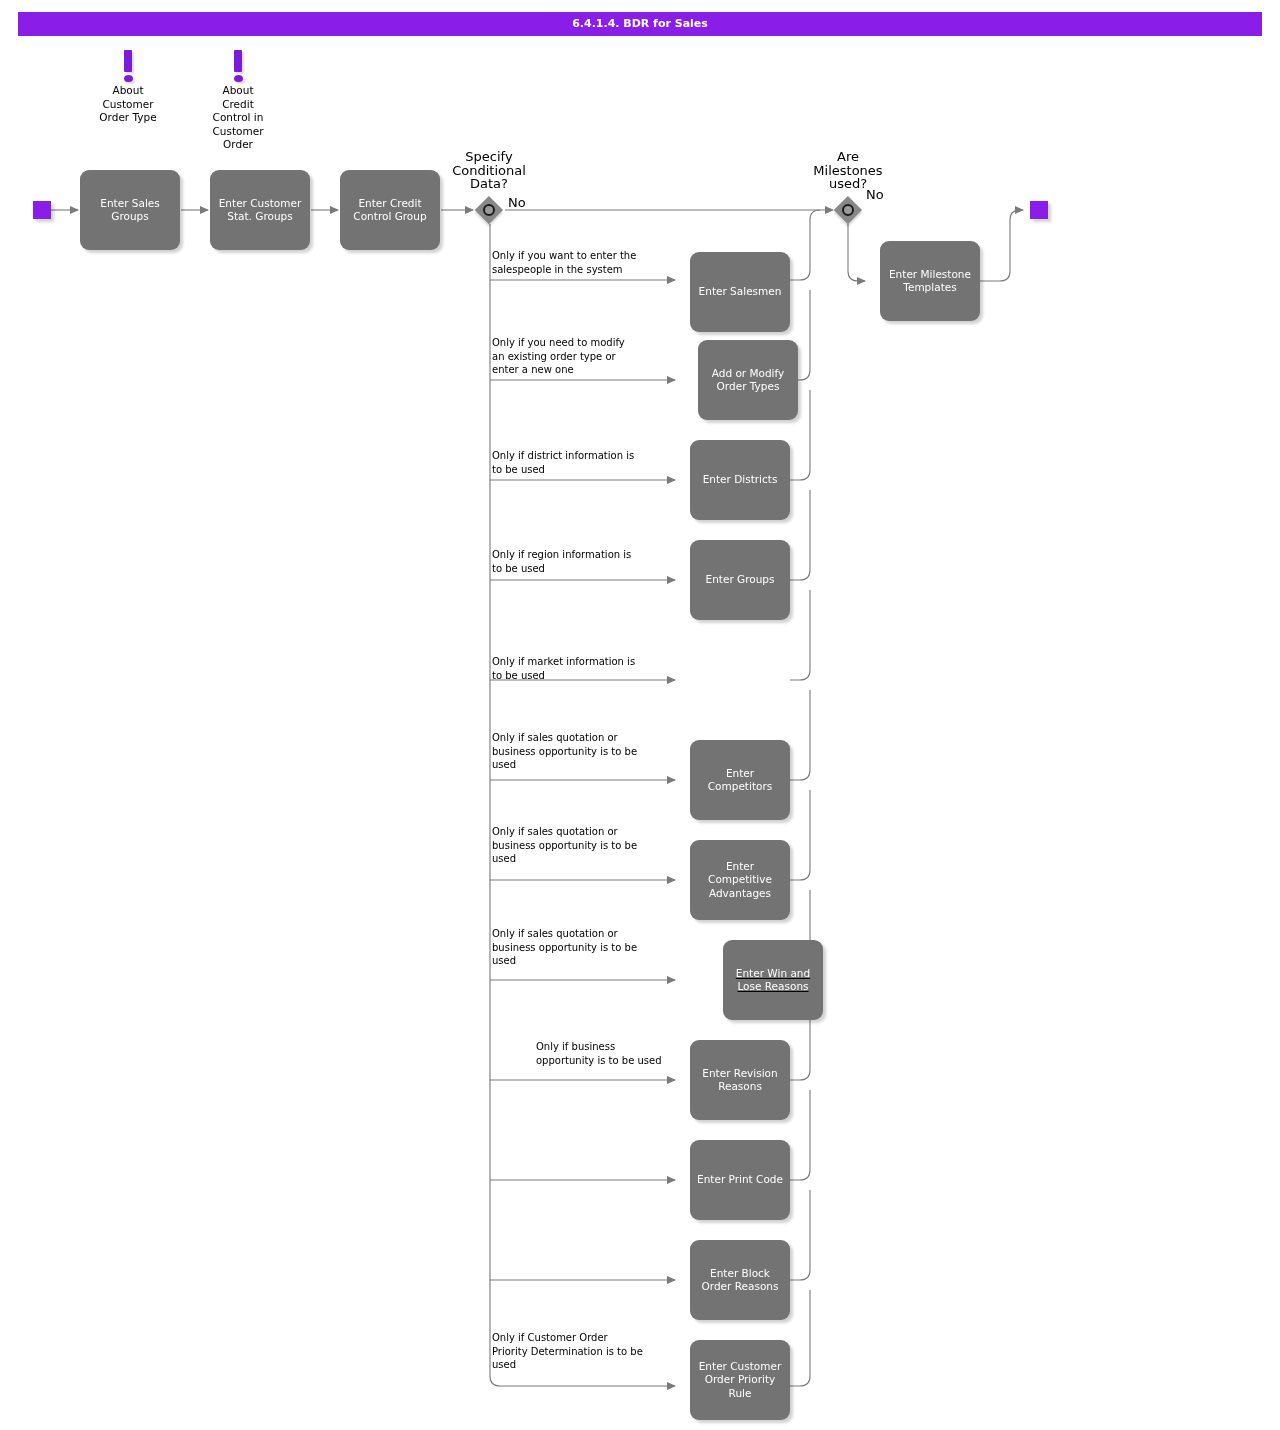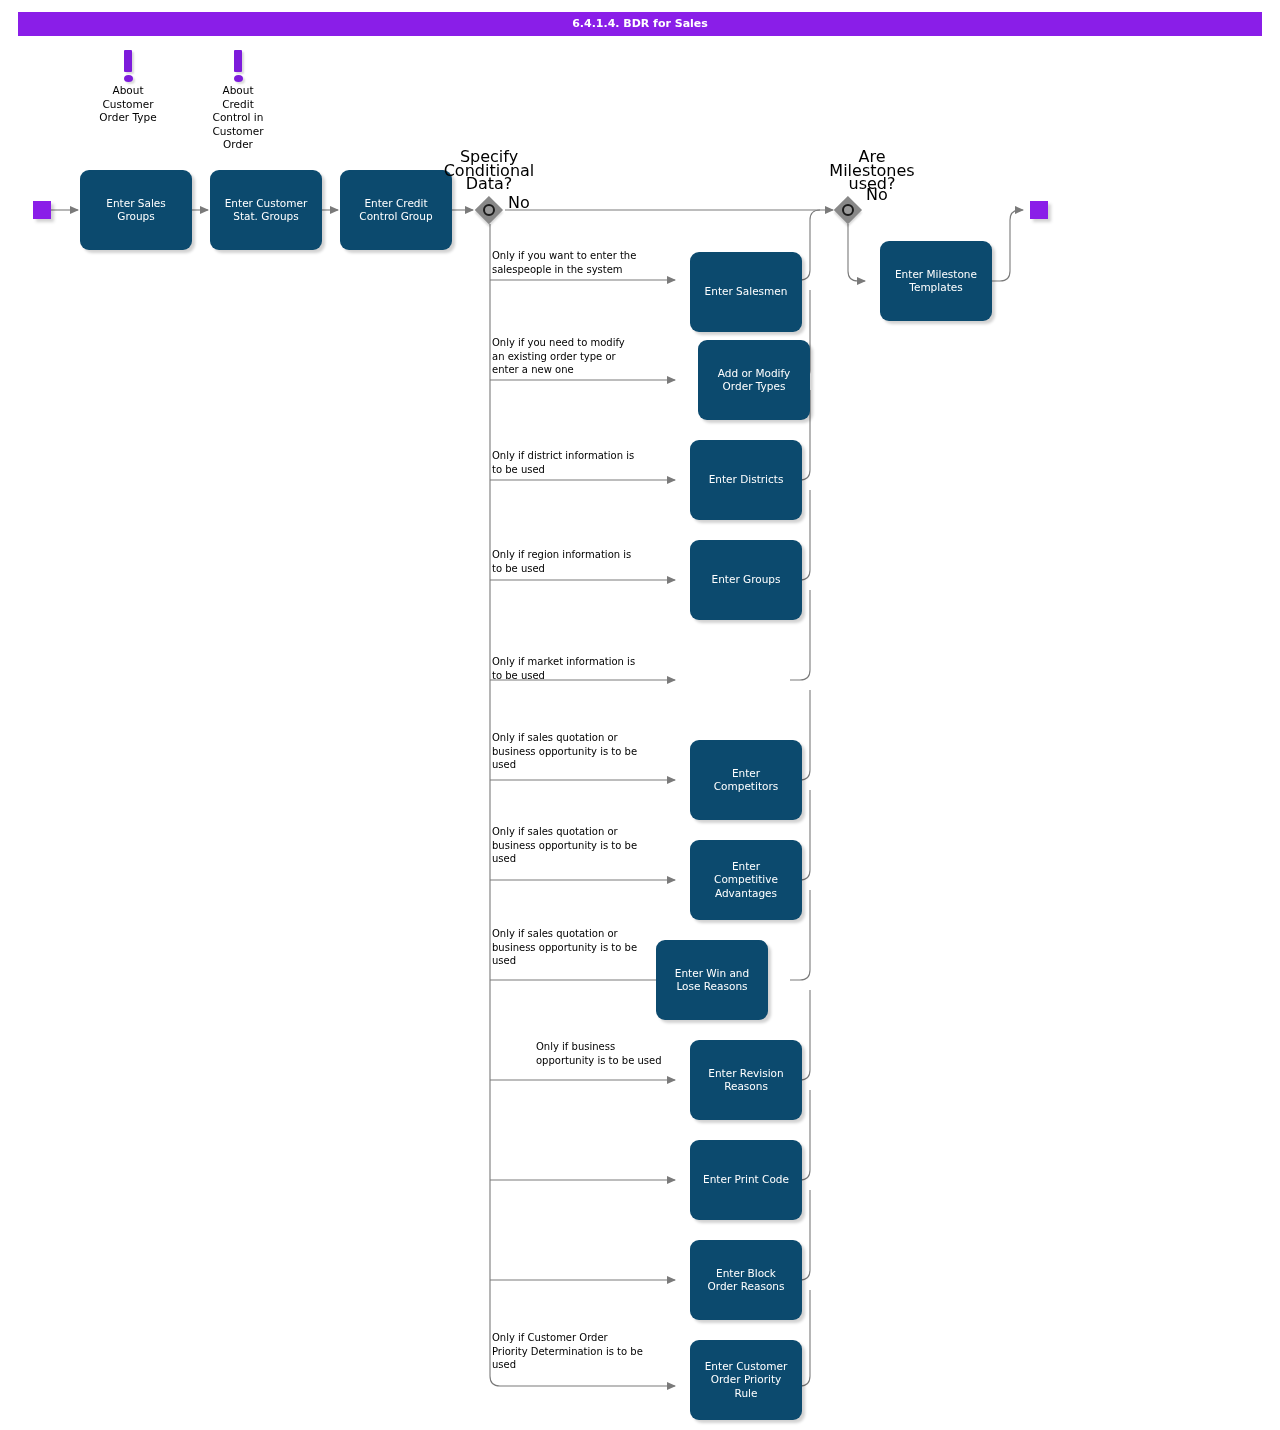--- a/index.html
+++ b/index.html
@@ -9,40 +9,40 @@
 
   
   .titlebar{position:absolute;left:18px;top:12px;width:1244px;height:24px;
             background:#8A1EE8;box-sizing:border-box;}
   .titlebar .t{position:absolute;left:0;top:0;width:100%;height:40px;
             line-height:24px;text-align:center;color:#ffffff;
             font-family:"DejaVu Sans",sans-serif;font-size:11px;font-weight:bold;
             letter-spacing:0px;}
 
   
-  .task{position:absolute;width:112px;height:80px;background:#0c4a6e;
+  .task{position:absolute;width:100px;height:80px;background:#737373;
         border-radius:9px;box-shadow:3px 3px 3px rgba(0,0,0,0.18);
         display:flex;align-items:center;justify-content:center;}
   .task span{display:block;width:96px;text-align:center;color:#ffffff;
         font-family:"DejaVu Sans",sans-serif;font-size:10.5px;line-height:13.5px;}
 
   
   .marker{position:absolute;width:18px;height:18px;background:#8A1EE8;
         box-shadow:3px 3px 3px rgba(0,0,0,0.18);}
 
   
   .gw{position:absolute;width:28px;height:28px;}
   .gw .dia{position:absolute;left:0;top:0;width:19.8px;height:19.8px;
         background:#888888;transform:rotate(45deg);transform-origin:center;
         margin:4.1px;box-shadow:2px 2px 2px rgba(0,0,0,0.15);}
   .gw .ring{position:absolute;left:8px;top:8px;width:12px;height:12px;
         border:2px solid #1a1a1a;border-radius:50%;background:#9a9a9a;
         box-sizing:border-box;}
   .gwlabel{position:absolute;text-align:center;color:#000000;
-        font-family:"DejaVu Sans",sans-serif;font-size:16px;line-height:13.5px;}
+        font-family:"DejaVu Sans",sans-serif;font-size:13px;line-height:13.5px;}
 
   
   .note{position:absolute;}
   .note .bangbar{position:absolute;left:9px;top:0;width:8px;height:22px;
         background:#7D1BDB;border-radius:1px;
         box-shadow:2px 2px 2px rgba(0,0,0,0.15);}
   .note .bangdot{position:absolute;left:8.5px;top:25px;width:9px;height:7px;
         background:#7D1BDB;border-radius:50%;
         box-shadow:2px 2px 2px rgba(0,0,0,0.15);}
   .note .nlabel{position:absolute;left:-40px;top:34px;width:106px;text-align:center;
@@ -138,21 +138,21 @@
     <span>Enter Credit<br>Control Group</span>
   </div>
 
   <div class="gwlabel" style="left:429px;top:150px;width:120px;">Specify<br>Conditional<br>Data?</div>
   <div class="gw" style="left:475px;top:196px;">
     <div class="dia"></div>
     <div class="ring"></div>
   </div>
   <div class="gwlabel" style="left:508px;top:196px;width:30px;text-align:left;">No</div>
 
-  <div class="gwlabel" style="left:812px;top:150px;width:120px;">Are<br>Milestones<br>used?</div>
+  <div class="gwlabel" style="left:788px;top:150px;width:120px;">Are<br>Milestones<br>used?</div>
   <div class="gw" style="left:834px;top:196px;">
     <div class="dia"></div>
     <div class="ring"></div>
   </div>
   <div class="gwlabel" style="left:866px;top:188px;width:30px;text-align:left;">No</div>
 
   <div class="task" style="left:880px;top:241px;">
     <span>Enter Milestone<br>Templates</span>
   </div>
 
@@ -182,21 +182,21 @@
   <div class="task" style="left:690px;top:740px;">
     <span>Enter<br>Competitors</span>
   </div>
 
   <div class="cond" style="left:492px;top:825px;">Only if sales quotation or<br>business opportunity is to be<br>used</div>
   <div class="task" style="left:690px;top:840px;">
     <span>Enter<br>Competitive<br>Advantages</span>
   </div>
 
   <div class="cond" style="left:492px;top:927px;">Only if sales quotation or<br>business opportunity is to be<br>used</div>
-  <div class="task" style="left:656px;top:940px;">
+  <div class="task" style="left:723px;top:940px;text-decoration:underline;">
     <span>Enter Win and<br>Lose Reasons</span>
   </div>
 
   <div class="cond" style="left:492px;top:1040px;padding-left:44px;">Only if business<br>opportunity is to be used</div>
   <div class="task" style="left:690px;top:1040px;">
     <span>Enter Revision<br>Reasons</span>
   </div>
 
   <div class="cond" style="left:492px;top:1167px;"></div>
   <div class="task" style="left:690px;top:1140px;">

